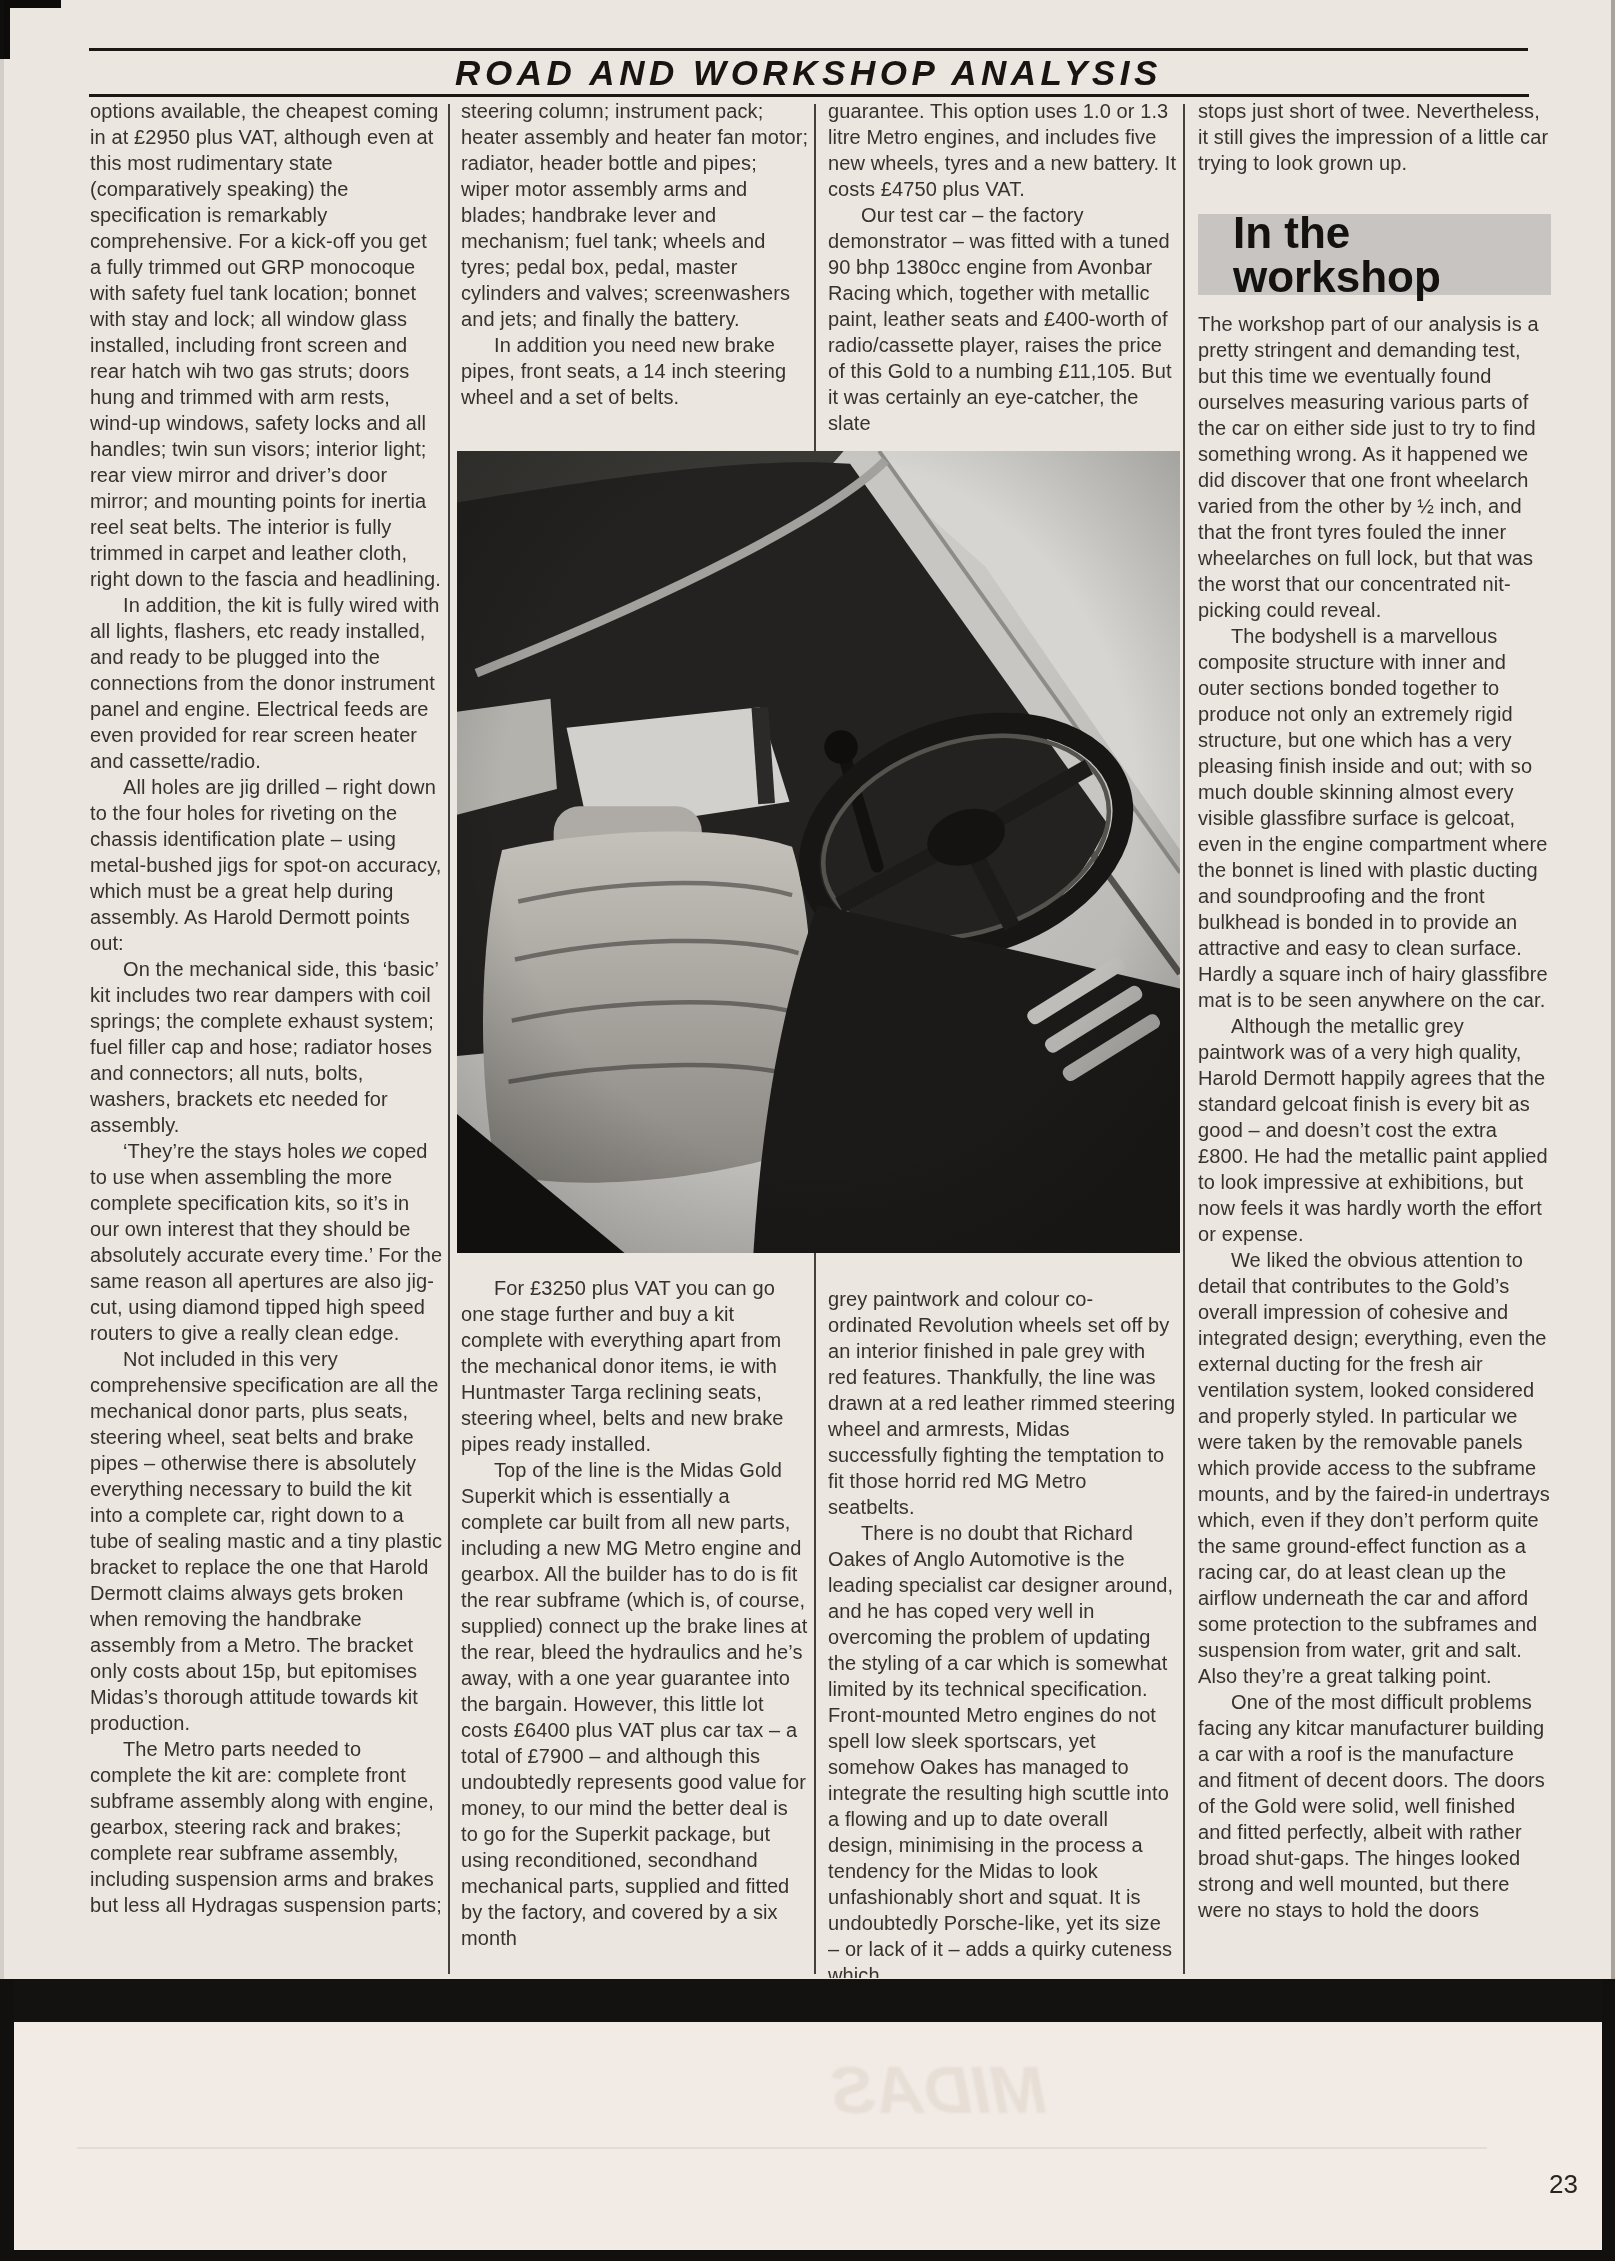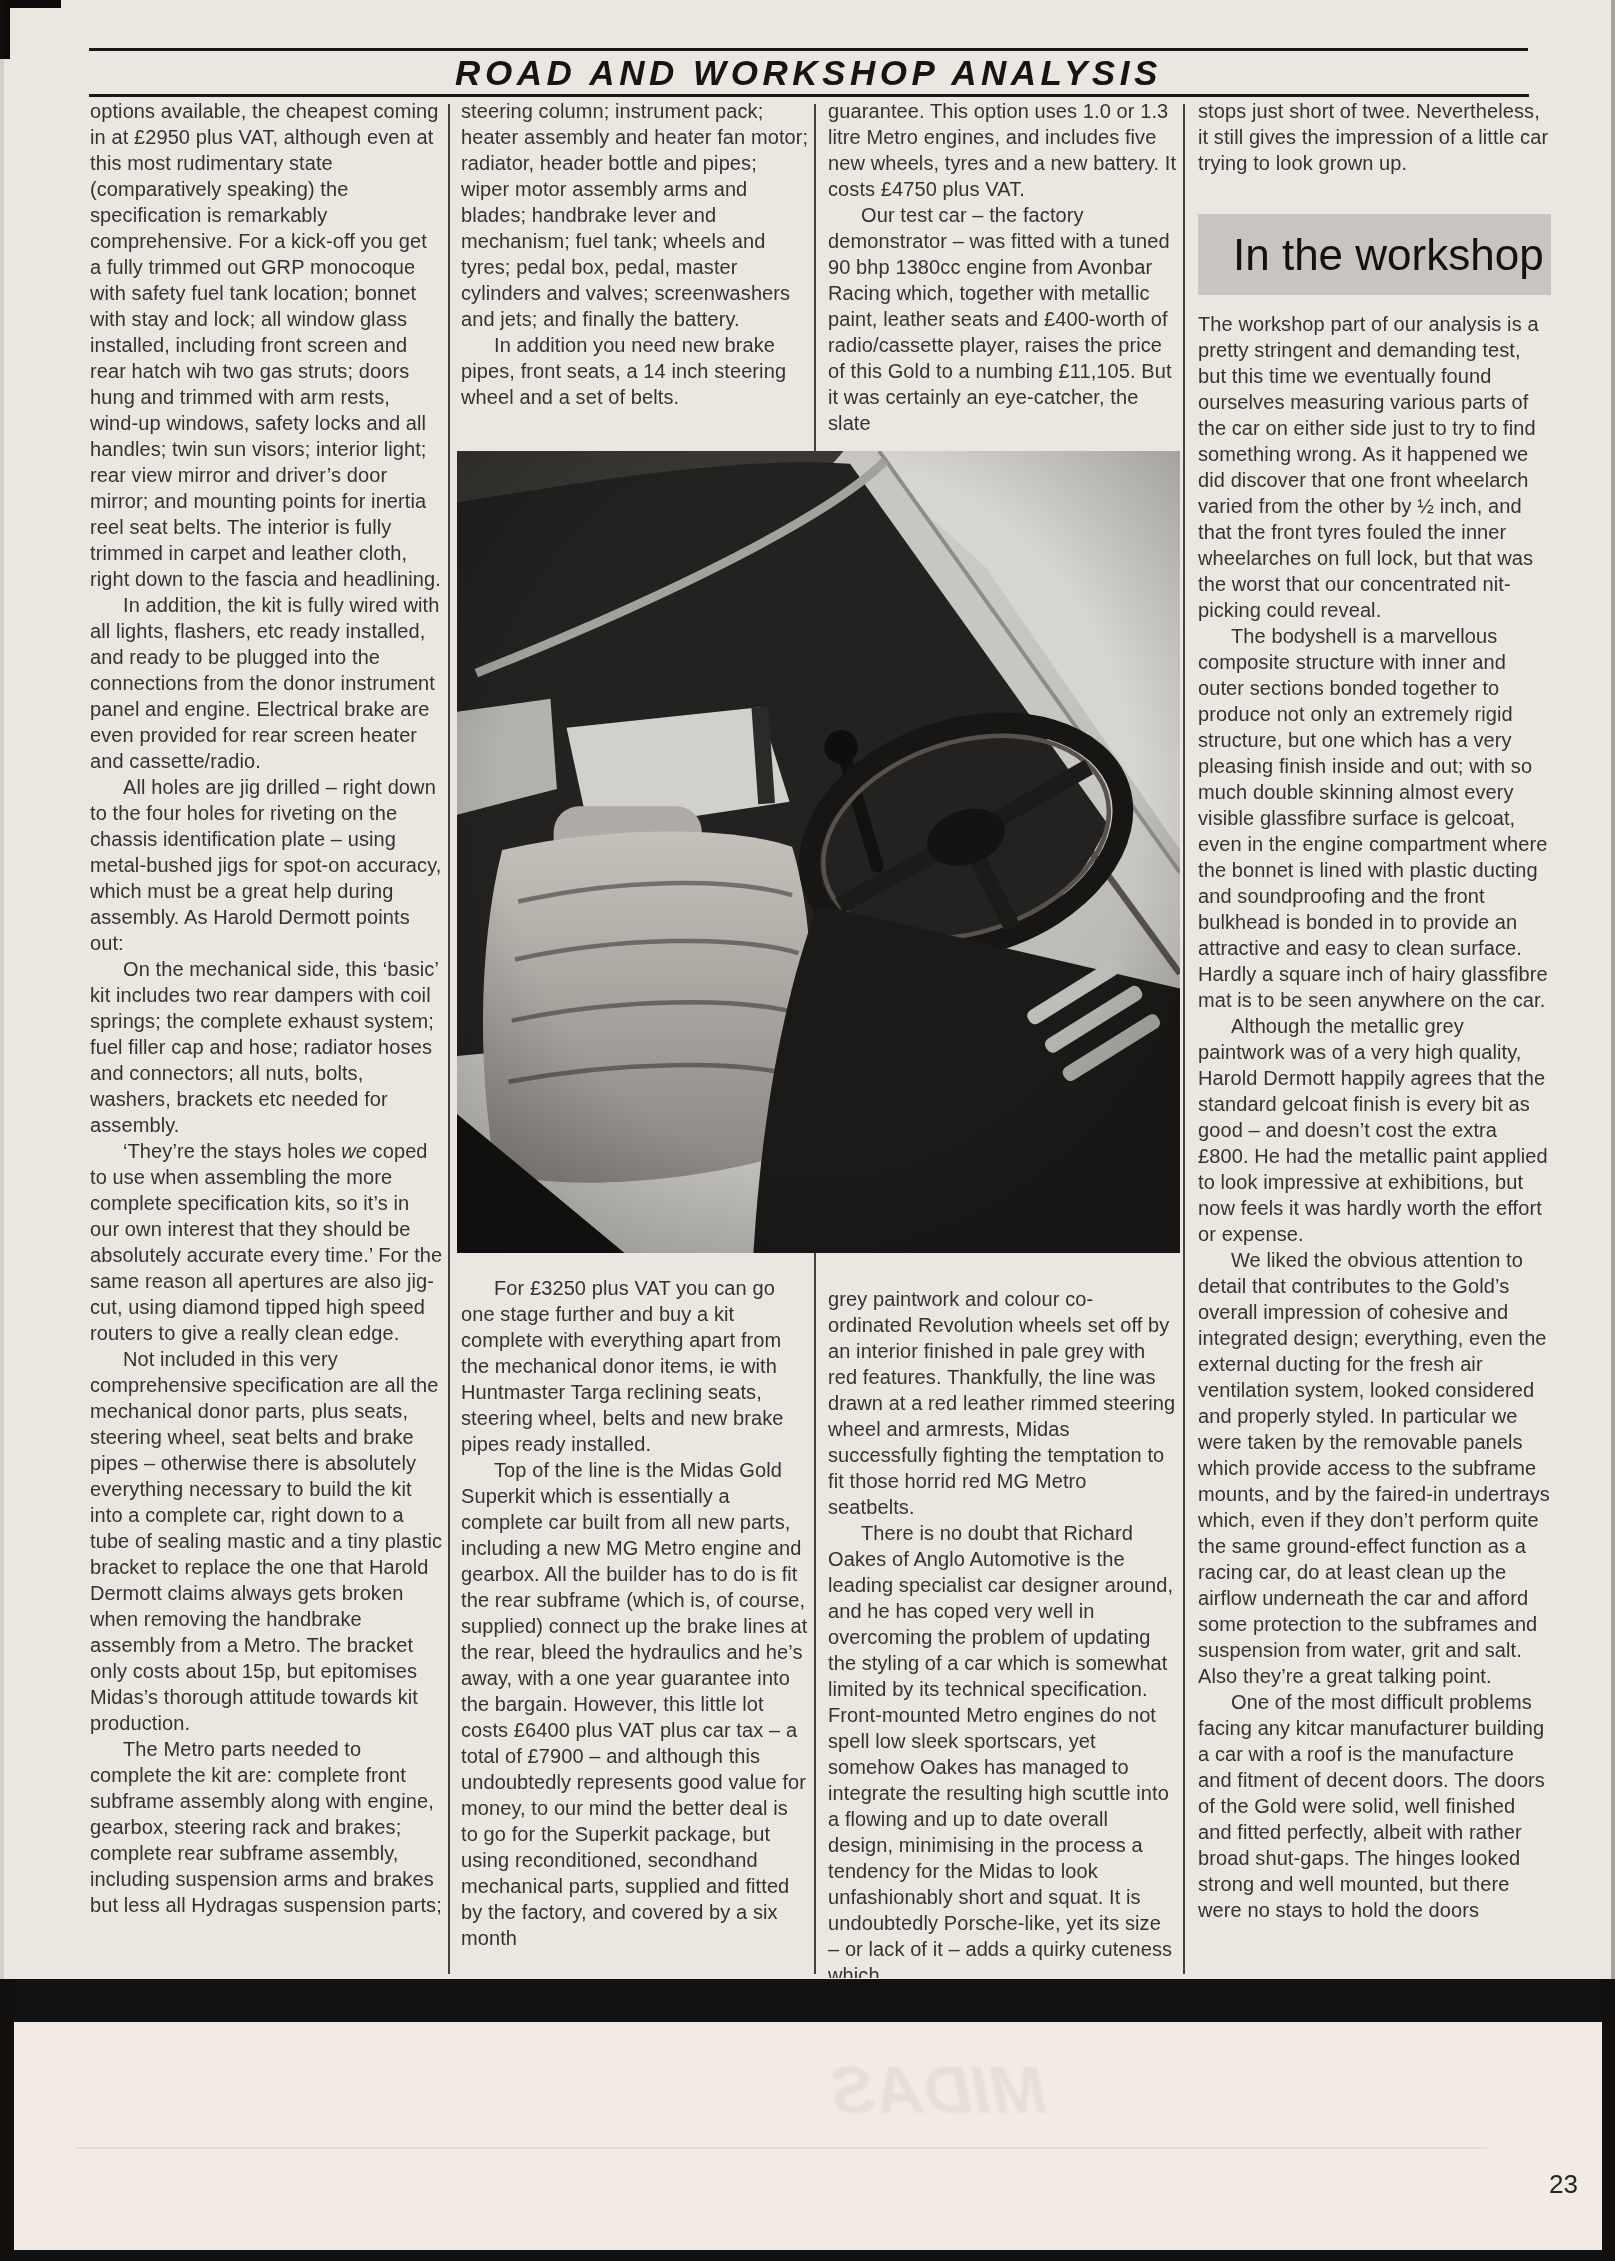--- a/index.html
+++ b/index.html
@@ -23,21 +23,21 @@
   .para.indent{text-indent:33px;}
   .para em{font-style:italic;text-align:center;}
   .divider{position:absolute;width:1.9px;background:#45413d;}
   
   .wk-box{
     margin:38px 0 16px 0;height:81px;background:#c8c4c1;
     display:flex;align-items:center;
   }
   .wk-box h2{
     margin:0;padding-left:35px;font-size:44px;line-height:44px;
-    font-weight:normal;color:#141210;letter-spacing:0;
+    font-weight:bold;color:#141210;letter-spacing:0;
   }
   
   .photo{position:absolute;left:457px;top:451px;width:723px;height:802px;background:#b9b7b2;}
   .photo svg{display:block;width:100%;height:100%;}
   
   .black-bar{position:absolute;left:0;top:1979px;width:1616px;height:43px;background:#141210;}
   .bottom-paper{position:absolute;left:0;top:2022px;width:1616px;height:239px;background:#f2ebe5;}
   .edge{position:absolute;background:#11100e;}
   .page-num{
     position:absolute;left:1385px;top:2169px;width:193px;text-align:right;
@@ -62,21 +62,21 @@
   <div class="rule" style="left:89px;top:48px;width:1439px;height:3.2px;"></div>
   <div class="masthead">ROAD AND WORKSHOP ANALYSIS</div>
   <div class="rule" style="left:89px;top:94px;width:1440px;height:2.6px;"></div>
 
   <div class="divider" style="left:448px;top:104px;height:1870px;"></div>
   <div class="divider" style="left:814px;top:104px;height:1870px;"></div>
   <div class="divider" style="left:1183px;top:104px;height:1870px;"></div>
 
   <div class="col" style="left:90px;top:98px;width:353px;height:1876px;">
       <p class="para">options available, the cheapest coming in at £2950 plus VAT, although even at this most rudimentary state (comparatively speaking) the specification is remarkably comprehensive. For a kick-off you get a fully trimmed out GRP monocoque with safety fuel tank location; bonnet with stay and lock; all window glass installed, including front screen and rear hatch wih two gas struts; doors hung and trimmed with arm rests, wind-up windows, safety locks and all handles; twin sun visors; interior light; rear view mirror and driver’s door mirror; and mounting points for inertia reel seat belts. The interior is fully trimmed in carpet and leather cloth, right down to the fascia and headlining.</p>
-      <p class="para indent">In addition, the kit is fully wired with all lights, flashers, etc ready installed, and ready to be plugged into the connections from the donor instrument panel and engine. Electrical brake are even provided for rear screen heater and cassette/radio.</p>
+      <p class="para indent">In addition, the kit is fully wired with all lights, flashers, etc ready installed, and ready to be plugged into the connections from the donor instrument panel and engine. Electrical feeds are even provided for rear screen heater and cassette/radio.</p>
       <p class="para indent">All holes are jig drilled – right down to the four holes for riveting on the chassis identification plate – using metal-bushed jigs for spot-on accuracy, which must be a great help during assembly. As Harold Dermott points out:</p>
       <p class="para indent">On the mechanical side, this ‘basic’ kit includes two rear dampers with coil springs; the complete exhaust system; fuel filler cap and hose; radiator hoses and connectors; all nuts, bolts, washers, brackets etc needed for assembly.</p>
       <p class="para indent"><span>‘They’re the stays holes </span><em>we</em><span> coped to use when assembling the more complete specification kits, so it’s in our own interest that they should be absolutely accurate every time.’ For the same reason all apertures are also jig-cut, using diamond tipped high speed routers to give a really clean edge.</span></p>
       <p class="para indent">Not included in this very comprehensive specification are all the mechanical donor parts, plus seats, steering wheel, seat belts and brake pipes – otherwise there is absolutely everything necessary to build the kit into a complete car, right down to a tube of sealing mastic and a tiny plastic bracket to replace the one that Harold Dermott claims always gets broken when removing the handbrake assembly from a Metro. The bracket only costs about 15p, but epitomises Midas’s thorough attitude towards kit production.</p>
       <p class="para indent">The Metro parts needed to complete the kit are: complete front subframe assembly along with engine, gearbox, steering rack and brakes; complete rear subframe assembly, including suspension arms and brakes but less all Hydragas suspension parts;</p>
     </div>
 
   <div class="col" style="left:461px;top:98px;width:349px;height:351px;">
       <p class="para">steering column; instrument pack; heater assembly and heater fan motor; radiator, header bottle and pipes; wiper motor assembly arms and blades; handbrake lever and mechanism; fuel tank; wheels and tyres; pedal box, pedal, master cylinders and valves; screenwashers and jets; and finally the battery.</p>
       <p class="para indent">In addition you need new brake pipes, front seats, a 14 inch steering wheel and a set of belts.</p>

